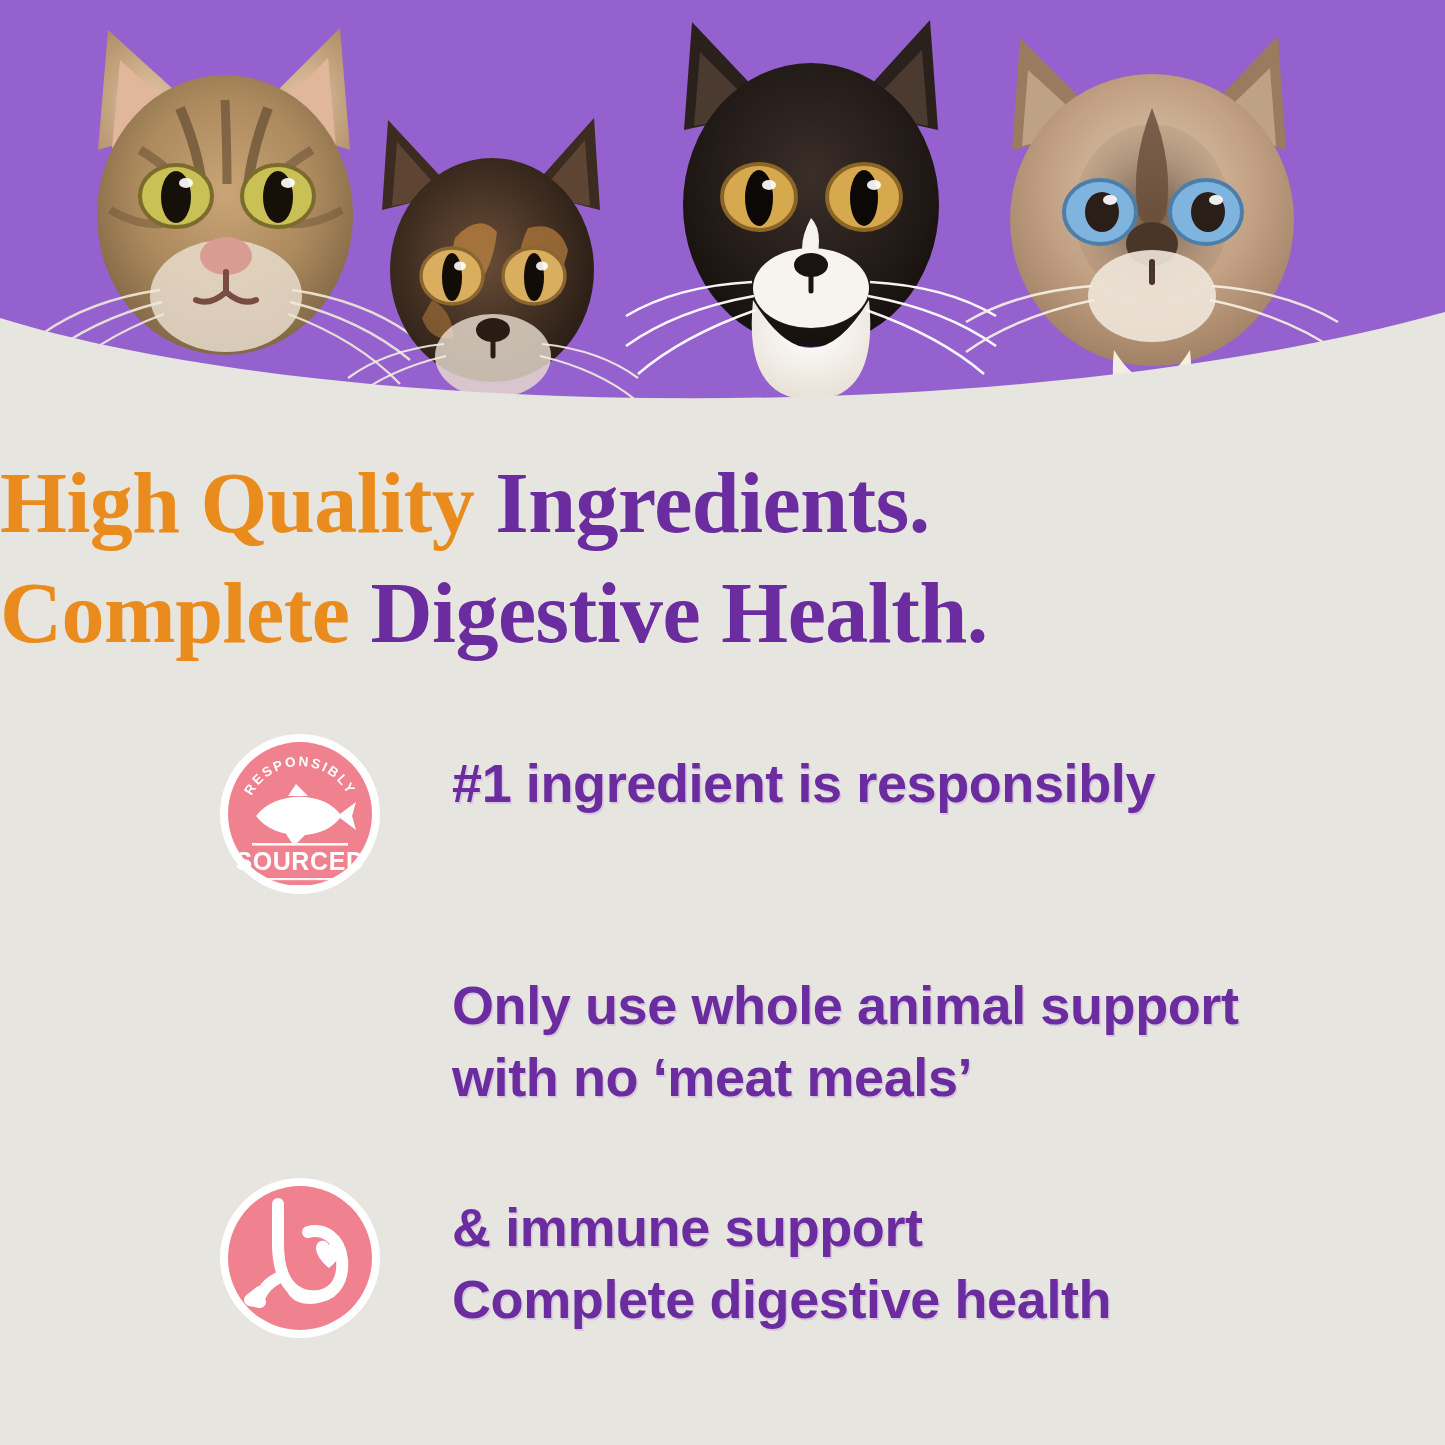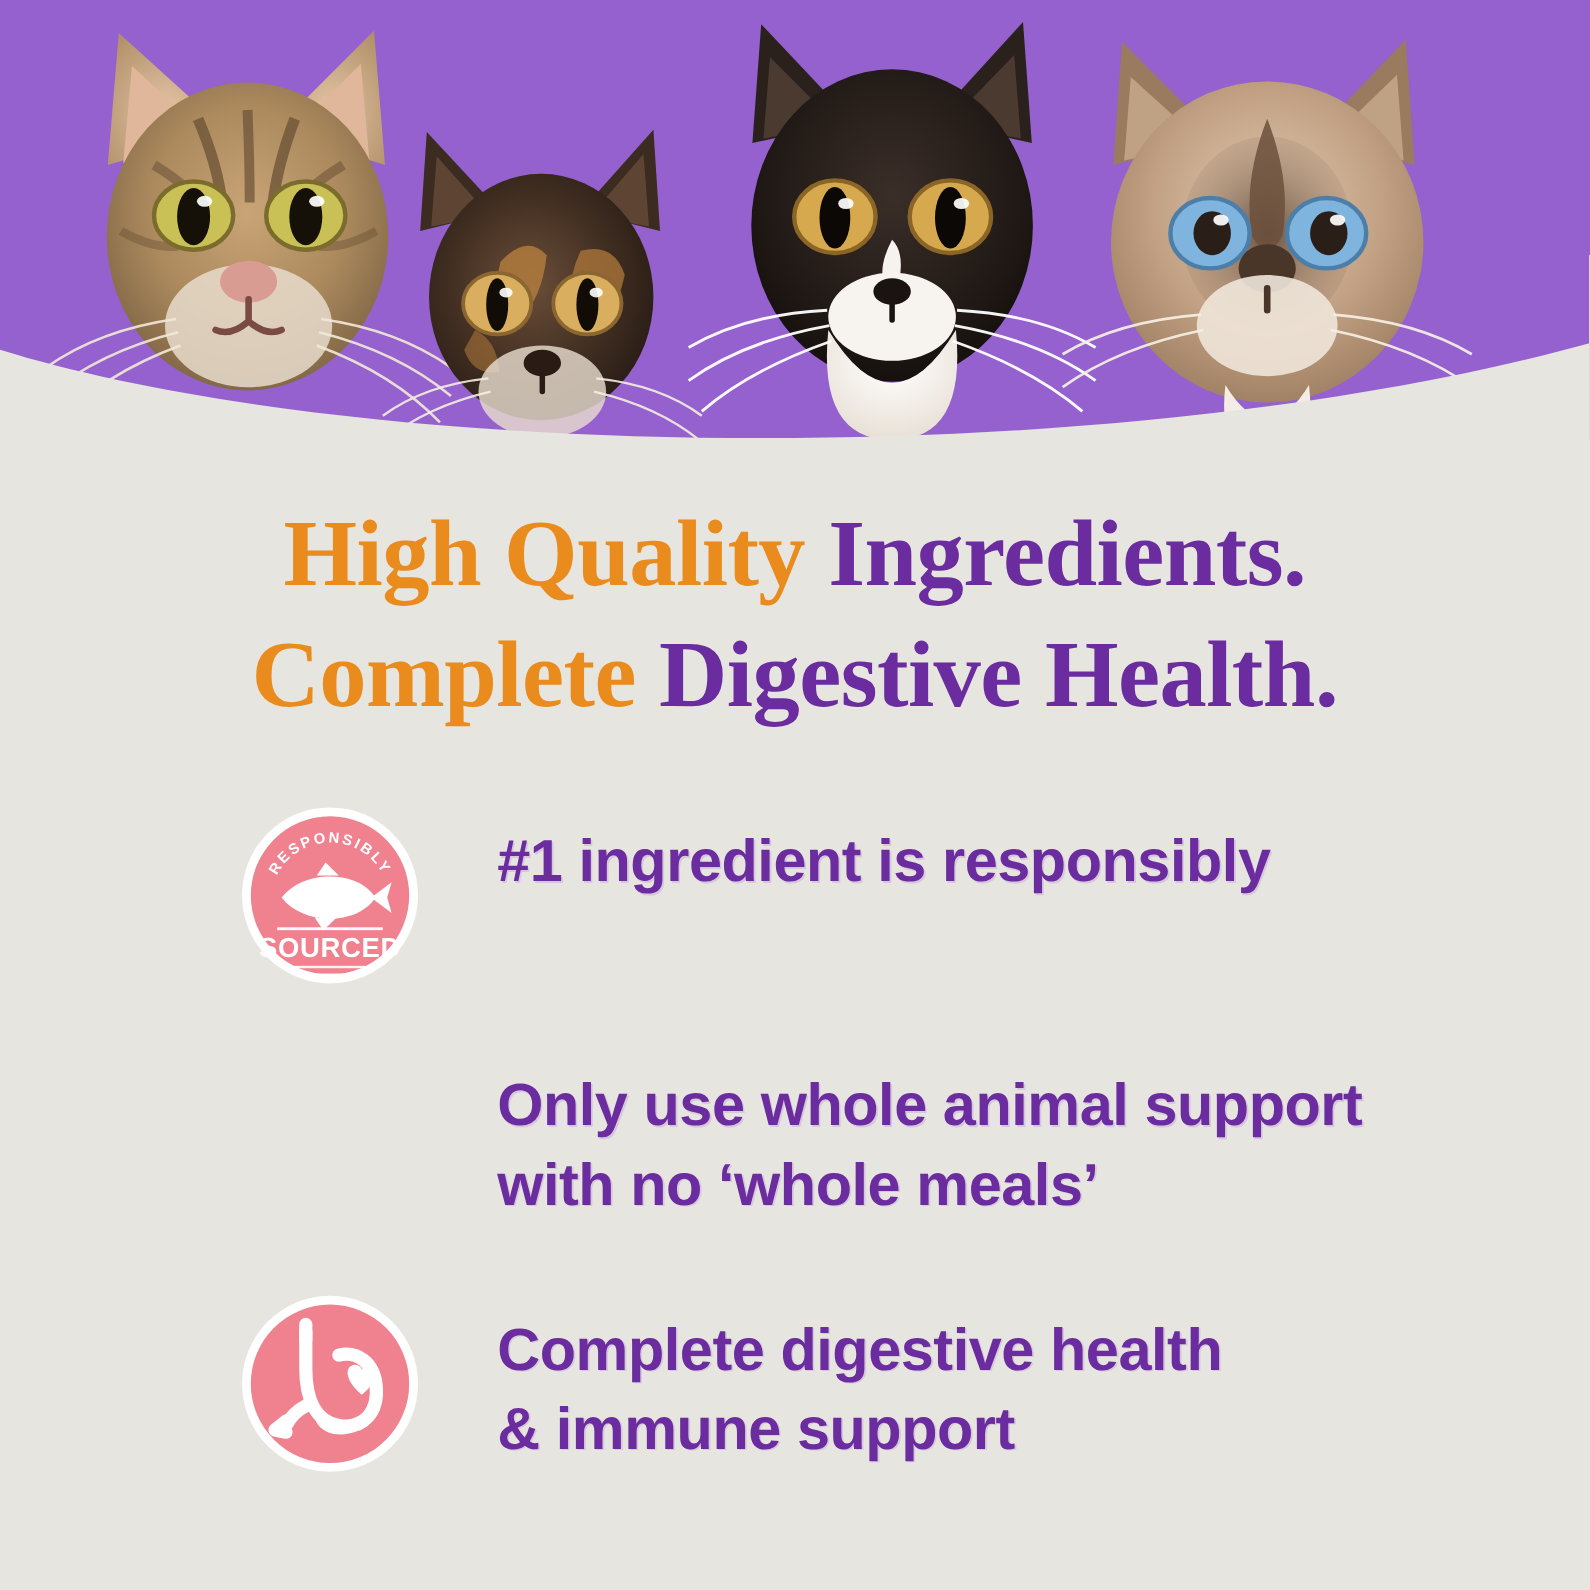--- a/index.html
+++ b/index.html
@@ -39,21 +39,20 @@
     position:absolute; left:0; top:0;
     width:1445px; height:400px;
     pointer-events:none;
   }
 
   
   .headline {
     position:absolute;
     left:0; top:448px;
     width:1445px;
-    text-align:center;
     font-family:"Liberation Serif", serif;
     font-weight:bold;
     font-size:86px;
     line-height:1.28;
     letter-spacing:-0.5px;
   }
   .headline .ln { display:block; white-space:nowrap; }
   .hl-orange { color:#EA8B1D; }
   .hl-purple { color:#6A2C9E; }
 
@@ -325,21 +324,21 @@
         </svg>
       </div>
       <div class="ftext">
         <span class="tl">#1 ingredient is responsibly</span>
       </div>
     </div>
 
     <div class="feature" id="feature-1">
       <div class="ftext">
         <span class="tl">Only use whole animal support</span>
-        <span class="tl">with no ‘whole meals’</span>
+        <span class="tl">with no ‘meat meals’</span>
       </div>
     </div>
 
     <div class="feature" id="feature-2">
       <div class="icon-wrap">
         <svg class="badge-circle" viewBox="0 0 168 168">
           <circle cx="84" cy="84" r="80" fill="#FFFFFF"></circle>
           <circle cx="84" cy="84" r="72" fill="#F0818F"></circle>
 
           <g fill="none" stroke="#FFFFFF" stroke-width="12" stroke-linecap="round" stroke-linejoin="round">
@@ -354,19 +353,19 @@
                    C122 118, 112 130, 94 130
                    C76 130, 66 118, 70 100 Z" fill="#FFFFFF"></path>
 
           <path d="M100 74 C100 66, 110 64, 113 71
                    C116 64, 126 66, 126 74
                    C126 84, 113 94, 113 94
                    C113 94, 100 84, 100 74 Z" fill="#FFFFFF"></path>
         </svg>
       </div>
       <div class="ftext">
+        <span class="tl">&amp; immune support</span>
         <span class="tl">Complete digestive health</span>
-        <span class="tl">&amp; immune support</span>
       </div>
     </div>
 
   </div>
 </div>
 
 </body></html>

